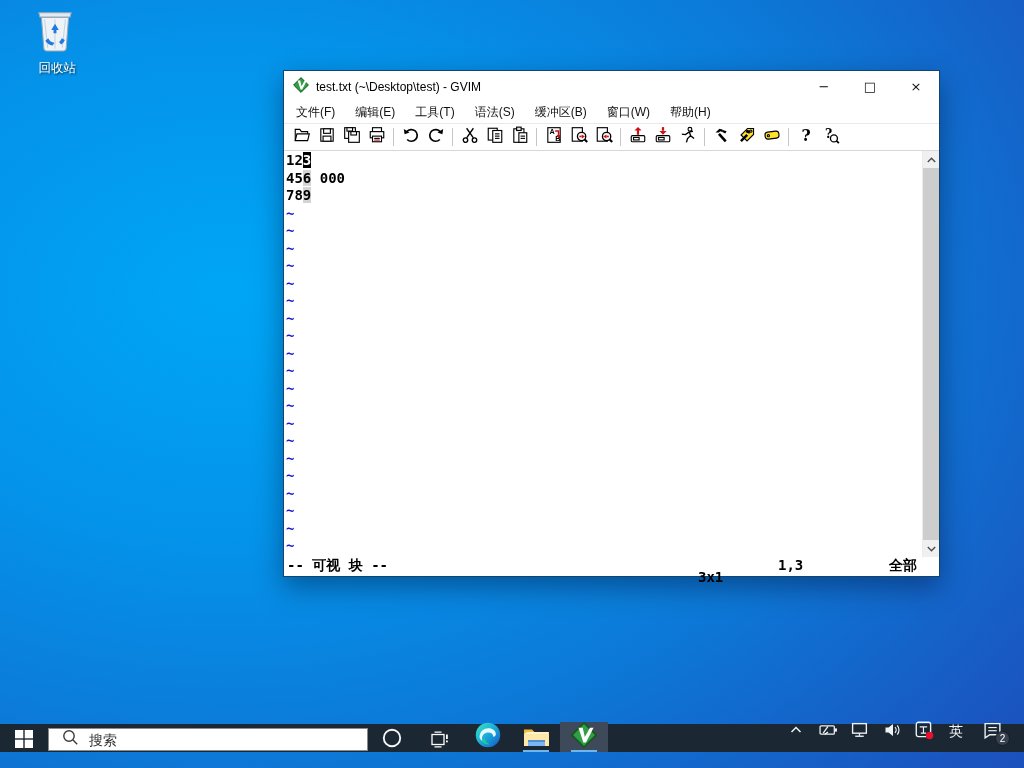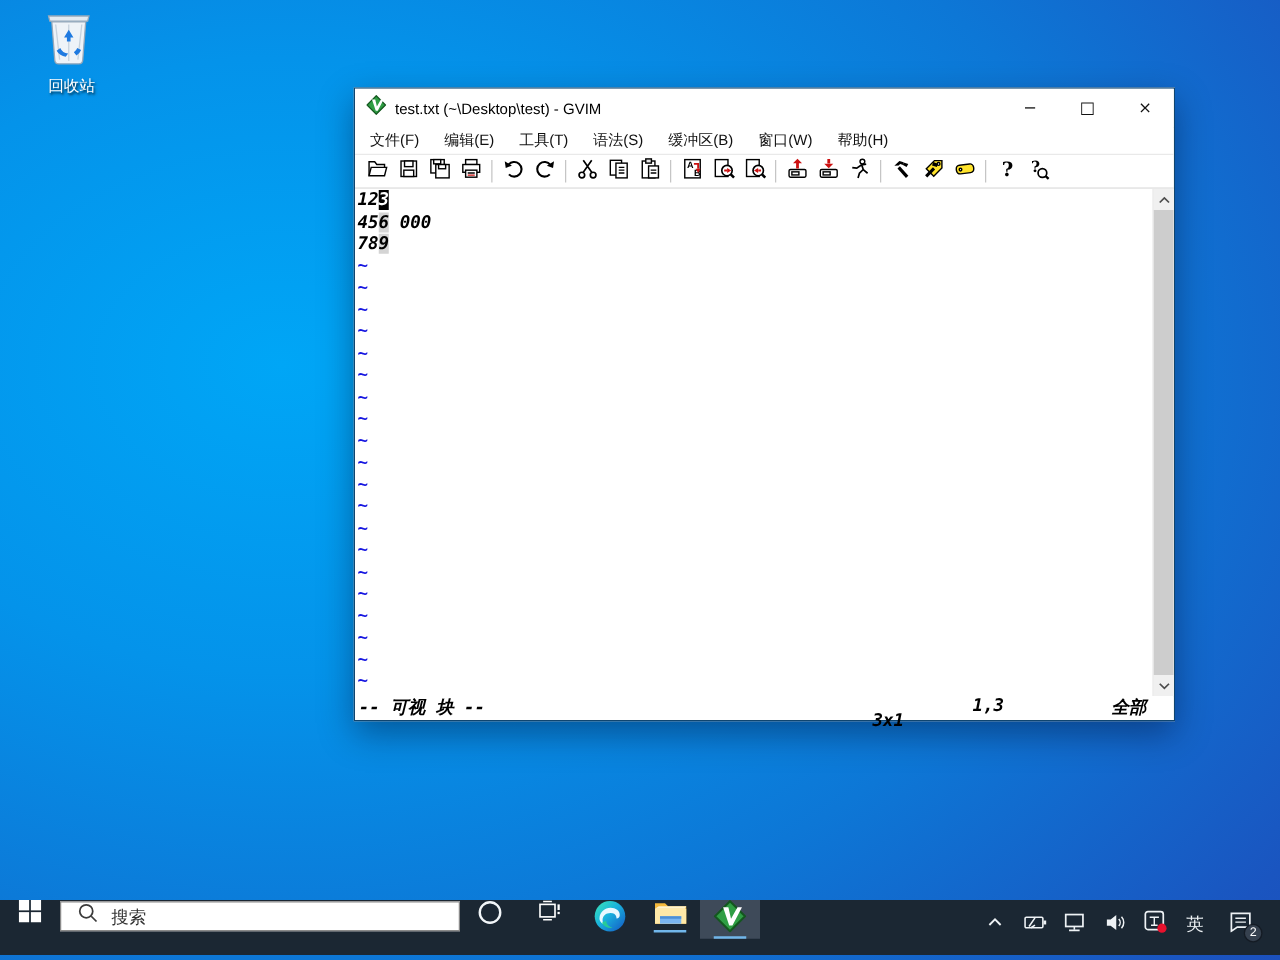--- a/index.html
+++ b/index.html
@@ -42,43 +42,43 @@
              border-bottom:1px solid #e9e9e9; background:#fff; flex:0 0 auto; }
   .menu-item { padding:0 10px; font-size:12px; color:#111; height:100%; display:flex; align-items:center; }
 
   #toolbar { height:27px; display:flex; align-items:center; padding-left:5px;
              border-bottom:1px solid #d8d8d8; background:#fff; flex:0 0 auto; }
   .tb-btn { width:25px; height:24px; display:flex; align-items:center; justify-content:center; }
   .tb-sep { width:1px; height:18px; background:#c5c5c5; margin:0 4px; flex:0 0 auto; }
 
   #editor {
     position:relative; flex:1 1 auto; overflow:hidden; background:#fff;
-    font-family:"DejaVu Sans Mono", monospace; font-weight:bold; font-size:14px; line-height:17.5px;font-style:italic;
+    font-family:"DejaVu Sans Mono", monospace; font-weight:bold; font-size:14px; line-height:17.5px;
   }
   #text-lines { position:absolute; left:2px; top:1px; white-space:pre; color:#000; }
   .seg-cursor { background:#000; color:#fff; }
   .seg-selected { background:var(--selection-gray,#d4d4d4); }
   .tilde-line { color:var(--tilde-blue,#1515e0); }
 
   #scrollbar { position:absolute; right:0; top:0; bottom:0; width:17px;
                background:#f0f0f0; border-left:1px solid #ebebeb; }
   .sb-arrow { position:absolute; left:0; width:100%; height:17px; display:flex; align-items:center; justify-content:center; }
   #sb-up { top:0; } #sb-down { bottom:0; }
   #sb-thumb { position:absolute; left:0; top:17px; width:100%; height:calc(100% - 34px); background:#cdcdcd; }
 
   #statusbar { height:19px; position:relative; background:#fff; flex:0 0 auto;
-               font-family:"DejaVu Sans Mono", monospace; font-weight:bold; font-size:14px; color:#000;font-style:italic; }
+               font-family:"DejaVu Sans Mono", monospace; font-weight:bold; font-size:14px; color:#000; }
   #status-mode { position:absolute; left:3px; top:0px; }
   #status-showcmd { position:absolute; left:414px; top:12px; }
   #status-ruler { position:absolute; left:494px; top:0px; }
   #status-scrollpos { position:absolute; right:22px; top:0px;margin-left:33px; }
 
   
-  #taskbar { position:absolute; left:0; bottom:4px; width:1024px; height:44px;
-             background:var(--taskbar-bg,#1b2733); display:flex; align-items:flex-start; }
+  #taskbar { position:absolute; left:0; bottom:16px; width:1024px; height:28px;
+             background:var(--taskbar-bg,#1b2733); display:flex; align-items:flex-end; }
   #start-button { width:48px; display:flex; align-items:center; justify-content:center; }
   #search-box { width:320px; margin:1px 0; background:#fff; border:1px solid #8a8a8a;
                 display:flex; align-items:center; padding-left:13px; gap:10px; }
   #search-input { border:none; outline:none; background:transparent; font-size:14px; width:240px;
                   color:#1a1a1a; font-family:"Liberation Sans", sans-serif; }
   #search-input::placeholder { color:#333; opacity:1; }
   .tb-app { width:48px; position:relative; display:flex; align-items:center; justify-content:center; }
   .tb-app.focused { background:#3e4a59; }
   .app-underline { position:absolute; bottom:0; left:11px; width:26px; height:2px; background:#71b6ea; }
 

